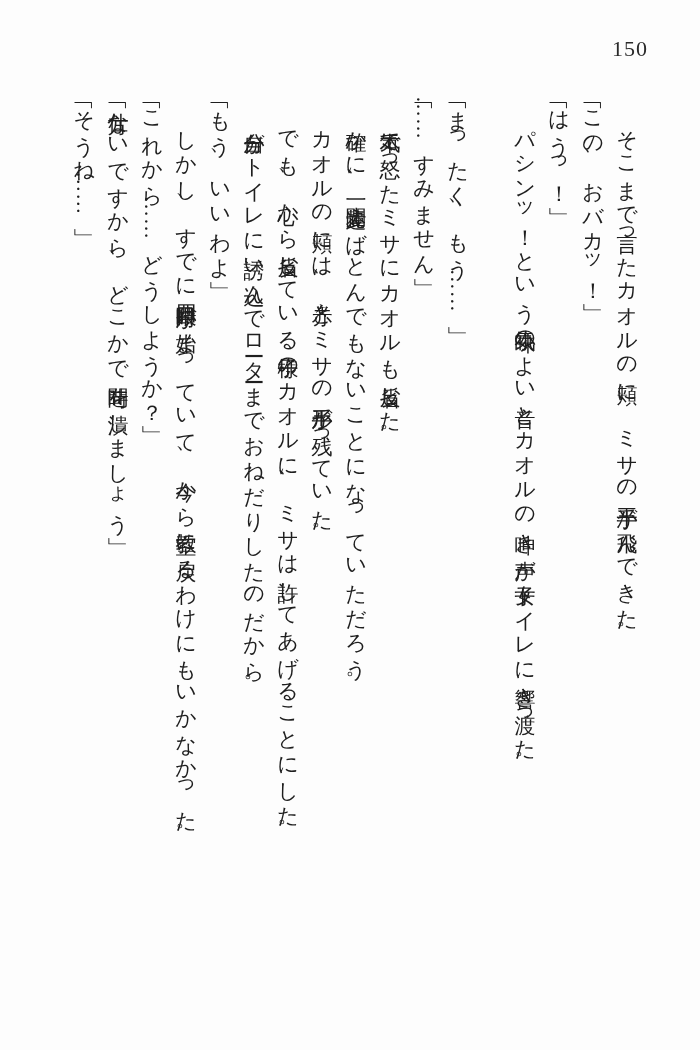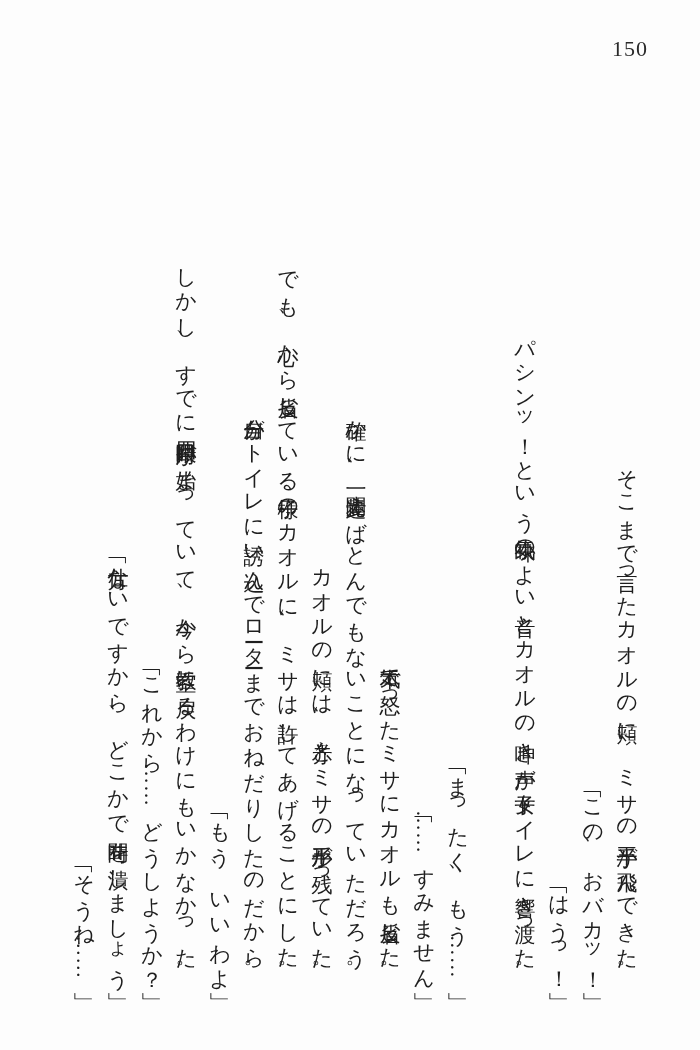--- a/index.html
+++ b/index.html
@@ -9,21 +9,20 @@
   }
   .page {
     position: relative;
     width: 700px;
     height: 1050px;
     background: #fefefef9;
     background-color: #fdfdfd;
     font-family: "Liberation Serif", "DejaVu Serif", serif;
     color: #1c1c1c;
     overflow: hidden;
-    text-align: right;
   }
   .page-number {
     position: absolute;
     top: 36px;
     right: 52px;
     font-size: 22px;
     letter-spacing: 1px;
     font-family: "Liberation Serif", "DejaVu Serif", serif;
     color: #2a2a2a;
   }

